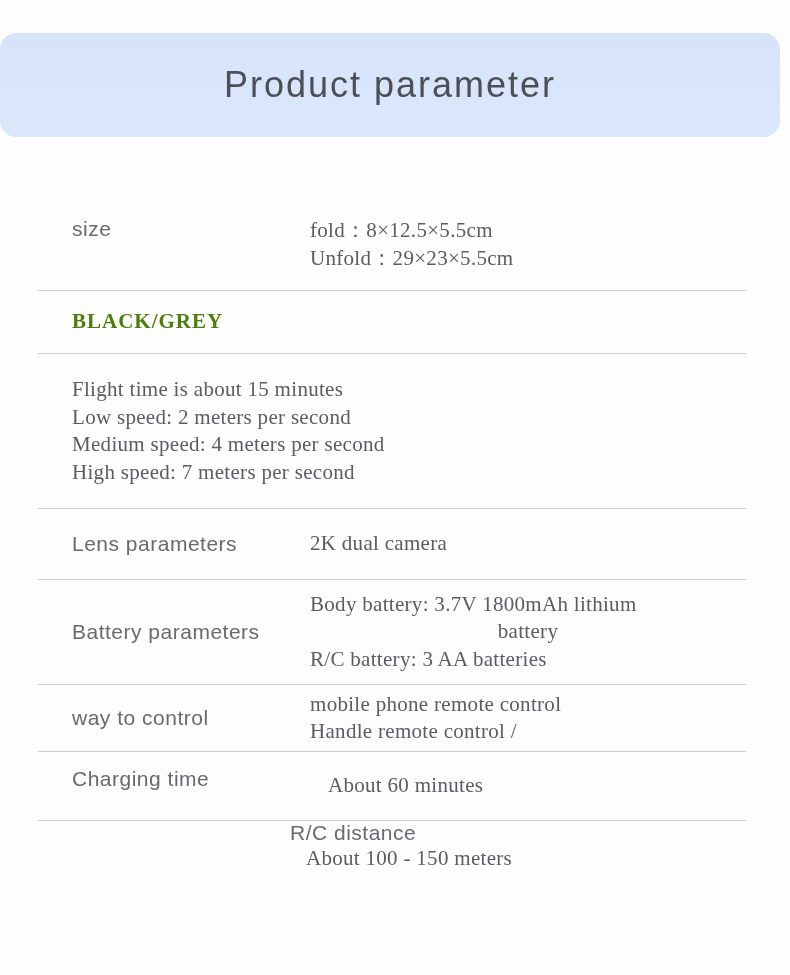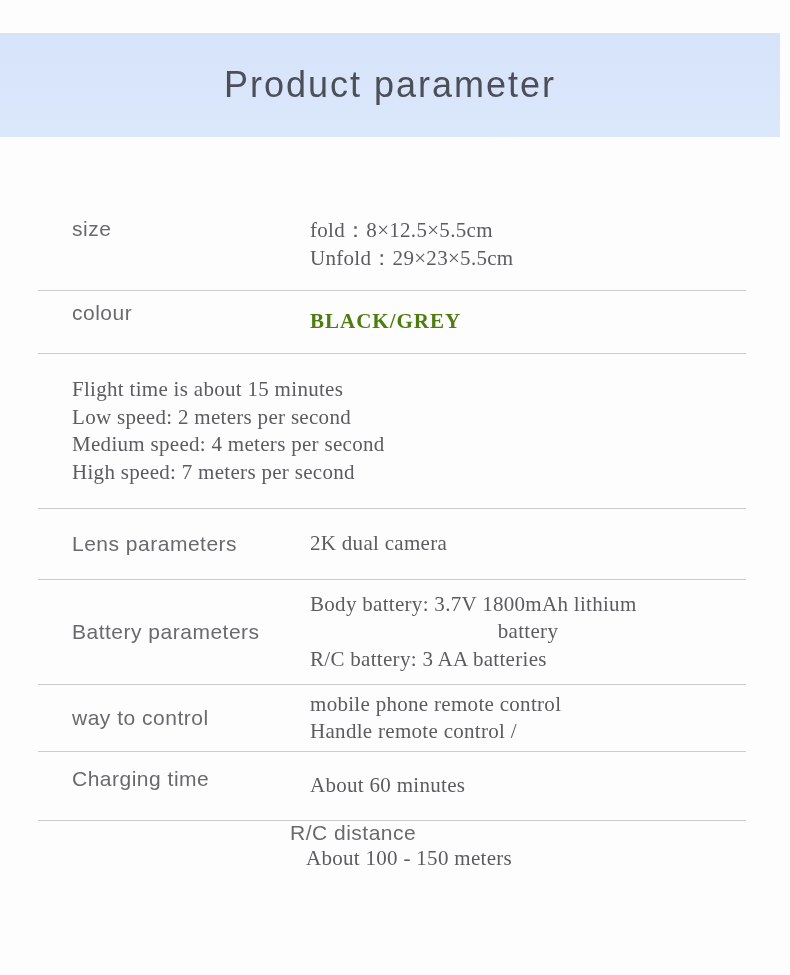--- a/index.html
+++ b/index.html
@@ -16,20 +16,21 @@
     overflow: hidden;
   }
   .title-band {
     margin-top: 33px;
     width: 780px;
     height: 104px;
     background: linear-gradient(180deg, #d7e3f9 0%, #dbe7fb 100%);
     display: flex;
     align-items: center;
     justify-content: center;
+    border-radius: 16px;
   }
   .title-band h1 {
     margin: 0;
     font-size: 36px;
     font-weight: 400;
     letter-spacing: 2px;
     color: #4c4f58;
   }
   .spec-table {
     margin: 58px 0 0 38px;
@@ -65,21 +66,21 @@
   
   .row-size      { height: 95px;  align-items: flex-start; padding-top: 22px; }
   .row-colour    { height: 62px; }
   .row-colour .label { margin-bottom: 18px; }
   .row-colour .value { font-weight: 700; color: #4d7c0f; letter-spacing: 1px; }
   .row-flight    { height: 154px; }
   .row-flight .label { align-self: flex-start; margin-top: 36px; }
   .row-lens      { height: 70px; }
   .row-battery   { height: 104px; }
   .row-control   { height: 66px; }
-  .row-charging  { height: 68px; }
+  .row-charging  { height: 68px; gap: 18px; }
   .row-charging .label { margin-bottom: 14px; }
   .row-distance  { height: 75px; flex-direction: column; }
 </style>
 </head>
 <body>
 
 <div class="page">
 
   <header class="title-band">
     <h1>Product parameter</h1>
@@ -90,21 +91,20 @@
     <div class="row row-size">
       <div class="label">size</div>
       <div class="value">
         <div class="vline">fold：8×12.5×5.5cm</div>
         <div class="vline">Unfold：29×23×5.5cm</div>
       </div>
     </div>
     <div class="divider"></div>
 
     <div class="row row-colour">
-      <div class="label">colour</div>
       <div class="value">
         <div class="vline">BLACK/GREY</div>
       </div>
     </div>
     <div class="divider"></div>
 
     <div class="row row-flight">
       <div class="value">
         <div class="vline">Flight time is about 15 minutes</div>
         <div class="vline">Low speed: 2 meters per second</div>

